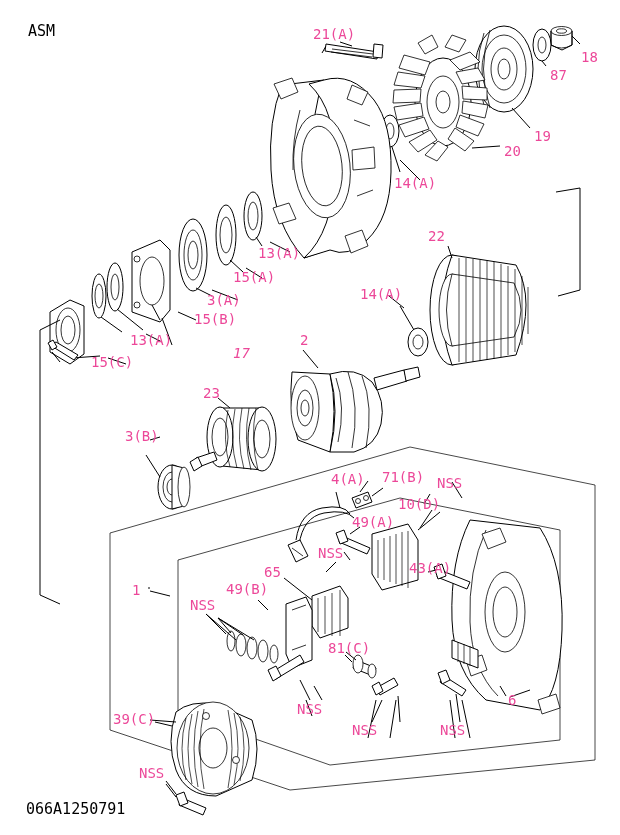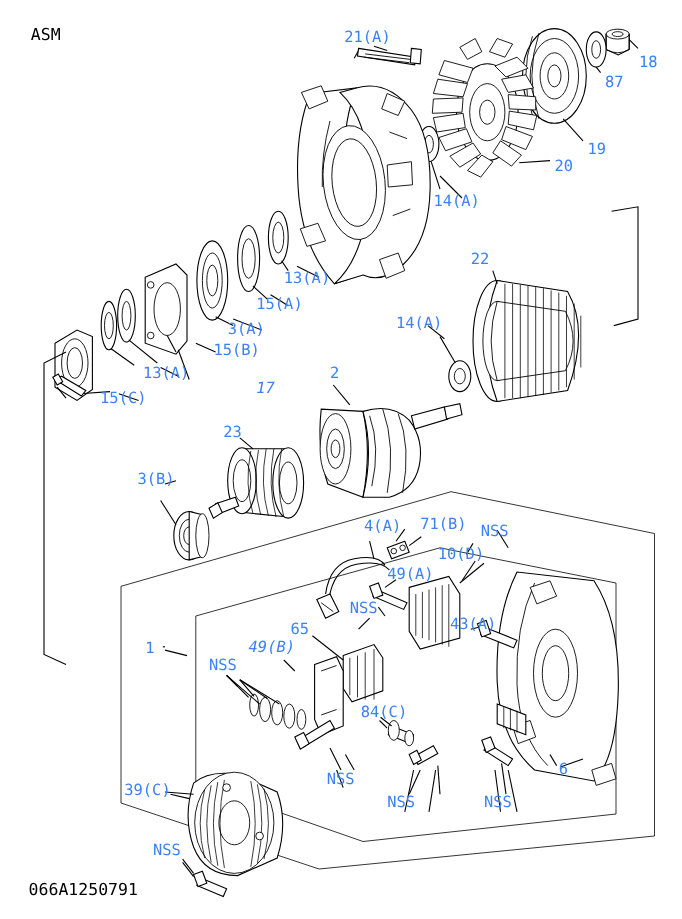--- a/index.html
+++ b/index.html
@@ -12,21 +12,21 @@
     width: 620px;
     height: 835px;
     background: #ffffff;
     font-family: "DejaVu Sans Mono", monospace;
     overflow: hidden;
   }
   .lbl {
     position: absolute;
     font-family: "DejaVu Sans Mono", monospace;
     font-size: 14px;
-    color: #3b82f6;
+    color: #ec4899;
     white-space: nowrap;
     letter-spacing: 0px;
   }
   .hdr {
     position: absolute;
     font-family: "DejaVu Sans Mono", monospace;
     font-size: 15px;
     color: #000000;
     white-space: nowrap;
     text-align: center;
@@ -426,24 +426,24 @@
   <div class="lbl" style="left:203px; top:385px;">23</div>
   <div class="lbl" style="left:125px; top:428px;">3(B)</div>
   <div class="lbl" style="left:331px; top:471px;">4(A)</div>
   <div class="lbl" style="left:382px; top:469px;">71(B)</div>
   <div class="lbl" style="left:437px; top:475px;">NSS</div>
   <div class="lbl" style="left:398px; top:496px;">10(D)</div>
   <div class="lbl" style="left:352px; top:514px;">49(A)</div>
   <div class="lbl" style="left:318px; top:545px;">NSS</div>
   <div class="lbl" style="left:409px; top:560px;text-align:right;">43(A)</div>
   <div class="lbl" style="left:264px; top:564px;">65</div>
-  <div class="lbl" style="left:226px; top:581px;font-style:italic;">49(B)</div>
+  <div class="lbl" style="left:226px; top:581px;">49(B)</div>
   <div class="lbl" style="left:132px; top:582px;">1</div>
   <div class="lbl" style="left:190px; top:597px;">NSS</div>
-  <div class="lbl" style="left:328px; top:640px;">84(C)</div>
+  <div class="lbl" style="left:328px; top:640px;">81(C)</div>
   <div class="lbl" style="left:508px; top:692px;">6</div>
   <div class="lbl" style="left:297px; top:701px;">NSS</div>
   <div class="lbl" style="left:352px; top:722px;">NSS</div>
   <div class="lbl" style="left:440px; top:722px;">NSS</div>
   <div class="lbl" style="left:113px; top:711px;">39(C)</div>
   <div class="lbl" style="left:139px; top:765px;">NSS</div>
 
 </div>
 
 </body></html>

